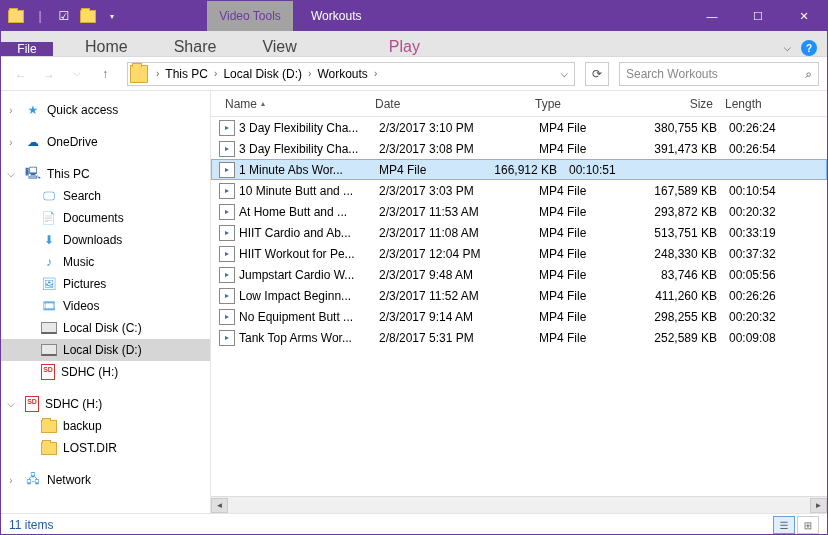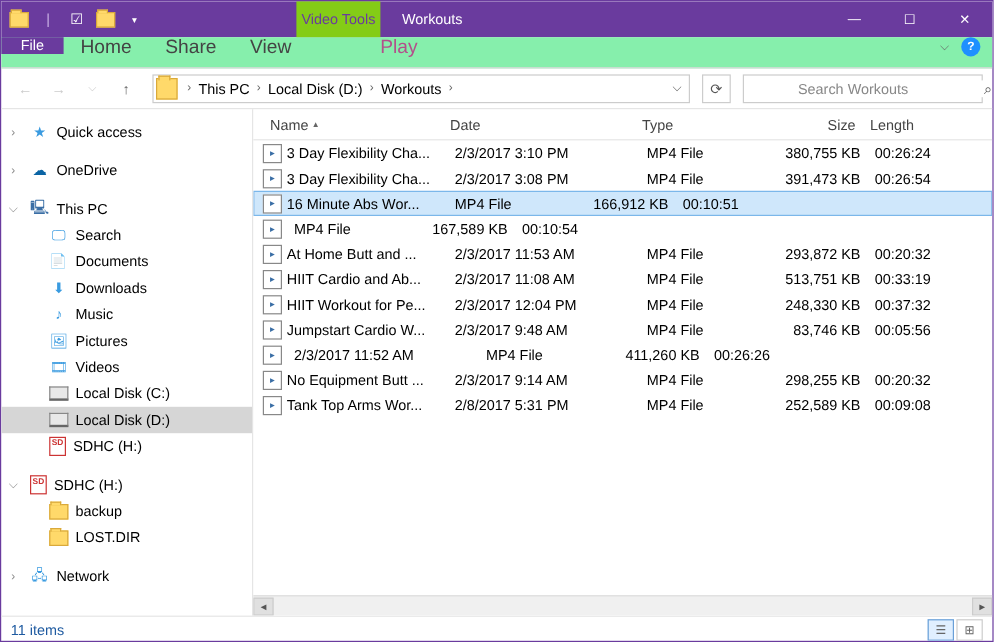--- a/index.html
+++ b/index.html
@@ -1,41 +1,41 @@
 <!DOCTYPE html>
 <html><head>
 <meta charset="utf-8">
 <style>
 * { margin: 0; padding: 0; box-sizing: border-box; font-family: "Segoe UI", Tahoma, sans-serif; }
 body { width: 828px; height: 535px; background: #fff; border: 1px solid #6a3b9e; overflow: hidden; font-size: 12px; color: #000; }
 .titlebar { height: 30px; background: #6a3b9e; display: flex; align-items: stretch; color: #fff; }
 .qat { display: flex; align-items: center; padding: 0 4px; gap: 2px; }
 .qat-icon { width: 22px; height: 22px; display: flex; align-items: center; justify-content: center; }
-.tab-context { width: 70px; background: #84cc16; color: #6a3b9e; display: flex; align-items: center; justify-content: center; font-size: 12px; margin-left: 120px; }
+.tab-context { width: 86px; background: #a3a3a3; color: #6a3b9e; display: flex; align-items: center; justify-content: center; font-size: 12px; margin-left: 80px; }
 .title-text { flex: 1; display: flex; align-items: center; padding-left: 18px; font-size: 12px; color: #fff; }
 .win-controls { display: flex; }
 .win-btn { width: 46px; display: flex; align-items: center; justify-content: center; color: #fff; font-size: 11px; cursor: default; }
-.ribbon { height: 26px; border-bottom: 1px solid #d9d9d9; display: flex; align-items: flex-start; background: #86efac; }
+.ribbon { height: 26px; border-bottom: 1px solid #d9d9d9; display: flex; align-items: flex-end; background: #e5e5e5; gap: 18px; }
 .file-tab { width: 52px; background: #6a3b9e; color: #fff; display: flex; align-items: center; justify-content: center; font-size: 12px; }
 .ribbon-tab { padding: 0 14px; display: flex; align-items: center; color: #444; font-size: 16px; }
 .ribbon-tab.context { color: #b34f8b; margin-left: 46px;}
 .ribbon-right { margin-left: auto; display: flex; align-items: center; gap: 10px; padding-right: 10px; color: #555; }
 .help-circle { width: 16px; height: 16px; border-radius: 50%; background: #1e90ff; color: #fff; display:flex;align-items:center;justify-content:center;font-size:10px;font-weight:bold;}
 .navbar { height: 34px; display: flex; align-items: center; padding: 0 8px; gap: 4px; border-bottom: 1px solid #e5e5e5; }
 .nav-arrow { width: 24px; height: 24px; display:flex;align-items:center;justify-content:center; color:#666; }
 .nav-arrow.disabled { color: #ccc; }
 .addr-wrap { flex: 1; height: 24px; border: 1px solid #ccc; display: flex; align-items: center; padding: 0 2px; margin: 0 6px; }
 .addr-folder { width: 18px; height: 18px; background: #ffd96a; border: 1px solid #d9a93b; margin-right: 6px; position:relative;}
 .addr-folder::before{content:"";position:absolute;top:-3px;left:1px;width:8px;height:3px;background:#ffd96a;border:1px solid #d9a93b;border-bottom:none;}
 .crumb { padding: 0 4px; color: #000; }
 .crumb-sep { color: #666; padding: 0 2px; font-size:10px;}
 .addr-drop { margin-left: auto; color:#555; padding:0 4px;font-size:10px;}
 .refresh-btn { width: 24px; height: 24px; border: 1px solid #ccc; display:flex;align-items:center;justify-content:center; margin-right:6px; color:#555;}
 .search-wrap { width: 200px; height: 24px; border: 1px solid #ccc; display: flex; align-items: center; padding: 0 6px; color: #888; }
-.search-wrap input { border:none; outline:none; flex:1; font-size:12px; color:#ef4444;margin-left:39px;}
+.search-wrap input { border:none; outline:none; flex:1; font-size:12px; color:#ef4444;}
 .search-wrap input::placeholder{color:#888;}
 .content { display: flex; height: 422px; }
 .sidebar { width: 210px; border-right: 1px solid #e5e5e5; overflow-y: auto; padding-top: 8px; position:relative;}
 .tree-item { height: 22px; display: flex; align-items: center; padding-left: 18px; gap: 6px; cursor:default;}
 .tree-item.indent1 { padding-left: 40px; }
 .tree-item.selected { background: #d6d6d6; }
 .ico { width: 16px; height: 16px; flex-shrink:0; display:flex;align-items:center;justify-content:center;font-size:12px;}
 .ico-star { color:#3a9be0;}
 .ico-cloud { color:#0a64a4;}
 .ico-pc { color:#3a6ea5;}
@@ -232,27 +232,29 @@
         <div class="file-row">
           <div class="file-ico"></div>
           <div class="cell-name">3 Day Flexibility Cha...</div>
           <div class="cell-date">2/3/2017 3:08 PM</div>
           <div class="cell-type">MP4 File</div>
           <div class="cell-size">391,473 KB</div>
           <div class="cell-length">00:26:54</div>
         </div>
         <div class="file-row selected">
           <div class="file-ico"></div>
-          <div class="cell-name">16 Minute Abs Wor...</div>
+          <div class="cell-name">1 Minute Abs Wor...</div>
           <div class="cell-type">MP4 File</div>
           <div class="cell-size">166,912 KB</div>
           <div class="cell-length">00:10:51</div>
         </div>
         <div class="file-row">
           <div class="file-ico"></div>
+          <div class="cell-name">10 Minute Butt and ...</div>
+          <div class="cell-date">2/3/2017 3:03 PM</div>
           <div class="cell-type">MP4 File</div>
           <div class="cell-size">167,589 KB</div>
           <div class="cell-length">00:10:54</div>
         </div>
         <div class="file-row">
           <div class="file-ico"></div>
           <div class="cell-name">At Home Butt and ...</div>
           <div class="cell-date">2/3/2017 11:53 AM</div>
           <div class="cell-type">MP4 File</div>
           <div class="cell-size">293,872 KB</div>
@@ -277,20 +279,21 @@
         <div class="file-row">
           <div class="file-ico"></div>
           <div class="cell-name">Jumpstart Cardio W...</div>
           <div class="cell-date">2/3/2017 9:48 AM</div>
           <div class="cell-type">MP4 File</div>
           <div class="cell-size">83,746 KB</div>
           <div class="cell-length">00:05:56</div>
         </div>
         <div class="file-row">
           <div class="file-ico"></div>
+          <div class="cell-name">Low Impact Beginn...</div>
           <div class="cell-date">2/3/2017 11:52 AM</div>
           <div class="cell-type">MP4 File</div>
           <div class="cell-size">411,260 KB</div>
           <div class="cell-length">00:26:26</div>
         </div>
         <div class="file-row">
           <div class="file-ico"></div>
           <div class="cell-name">No Equipment Butt ...</div>
           <div class="cell-date">2/3/2017 9:14 AM</div>
           <div class="cell-type">MP4 File</div>

